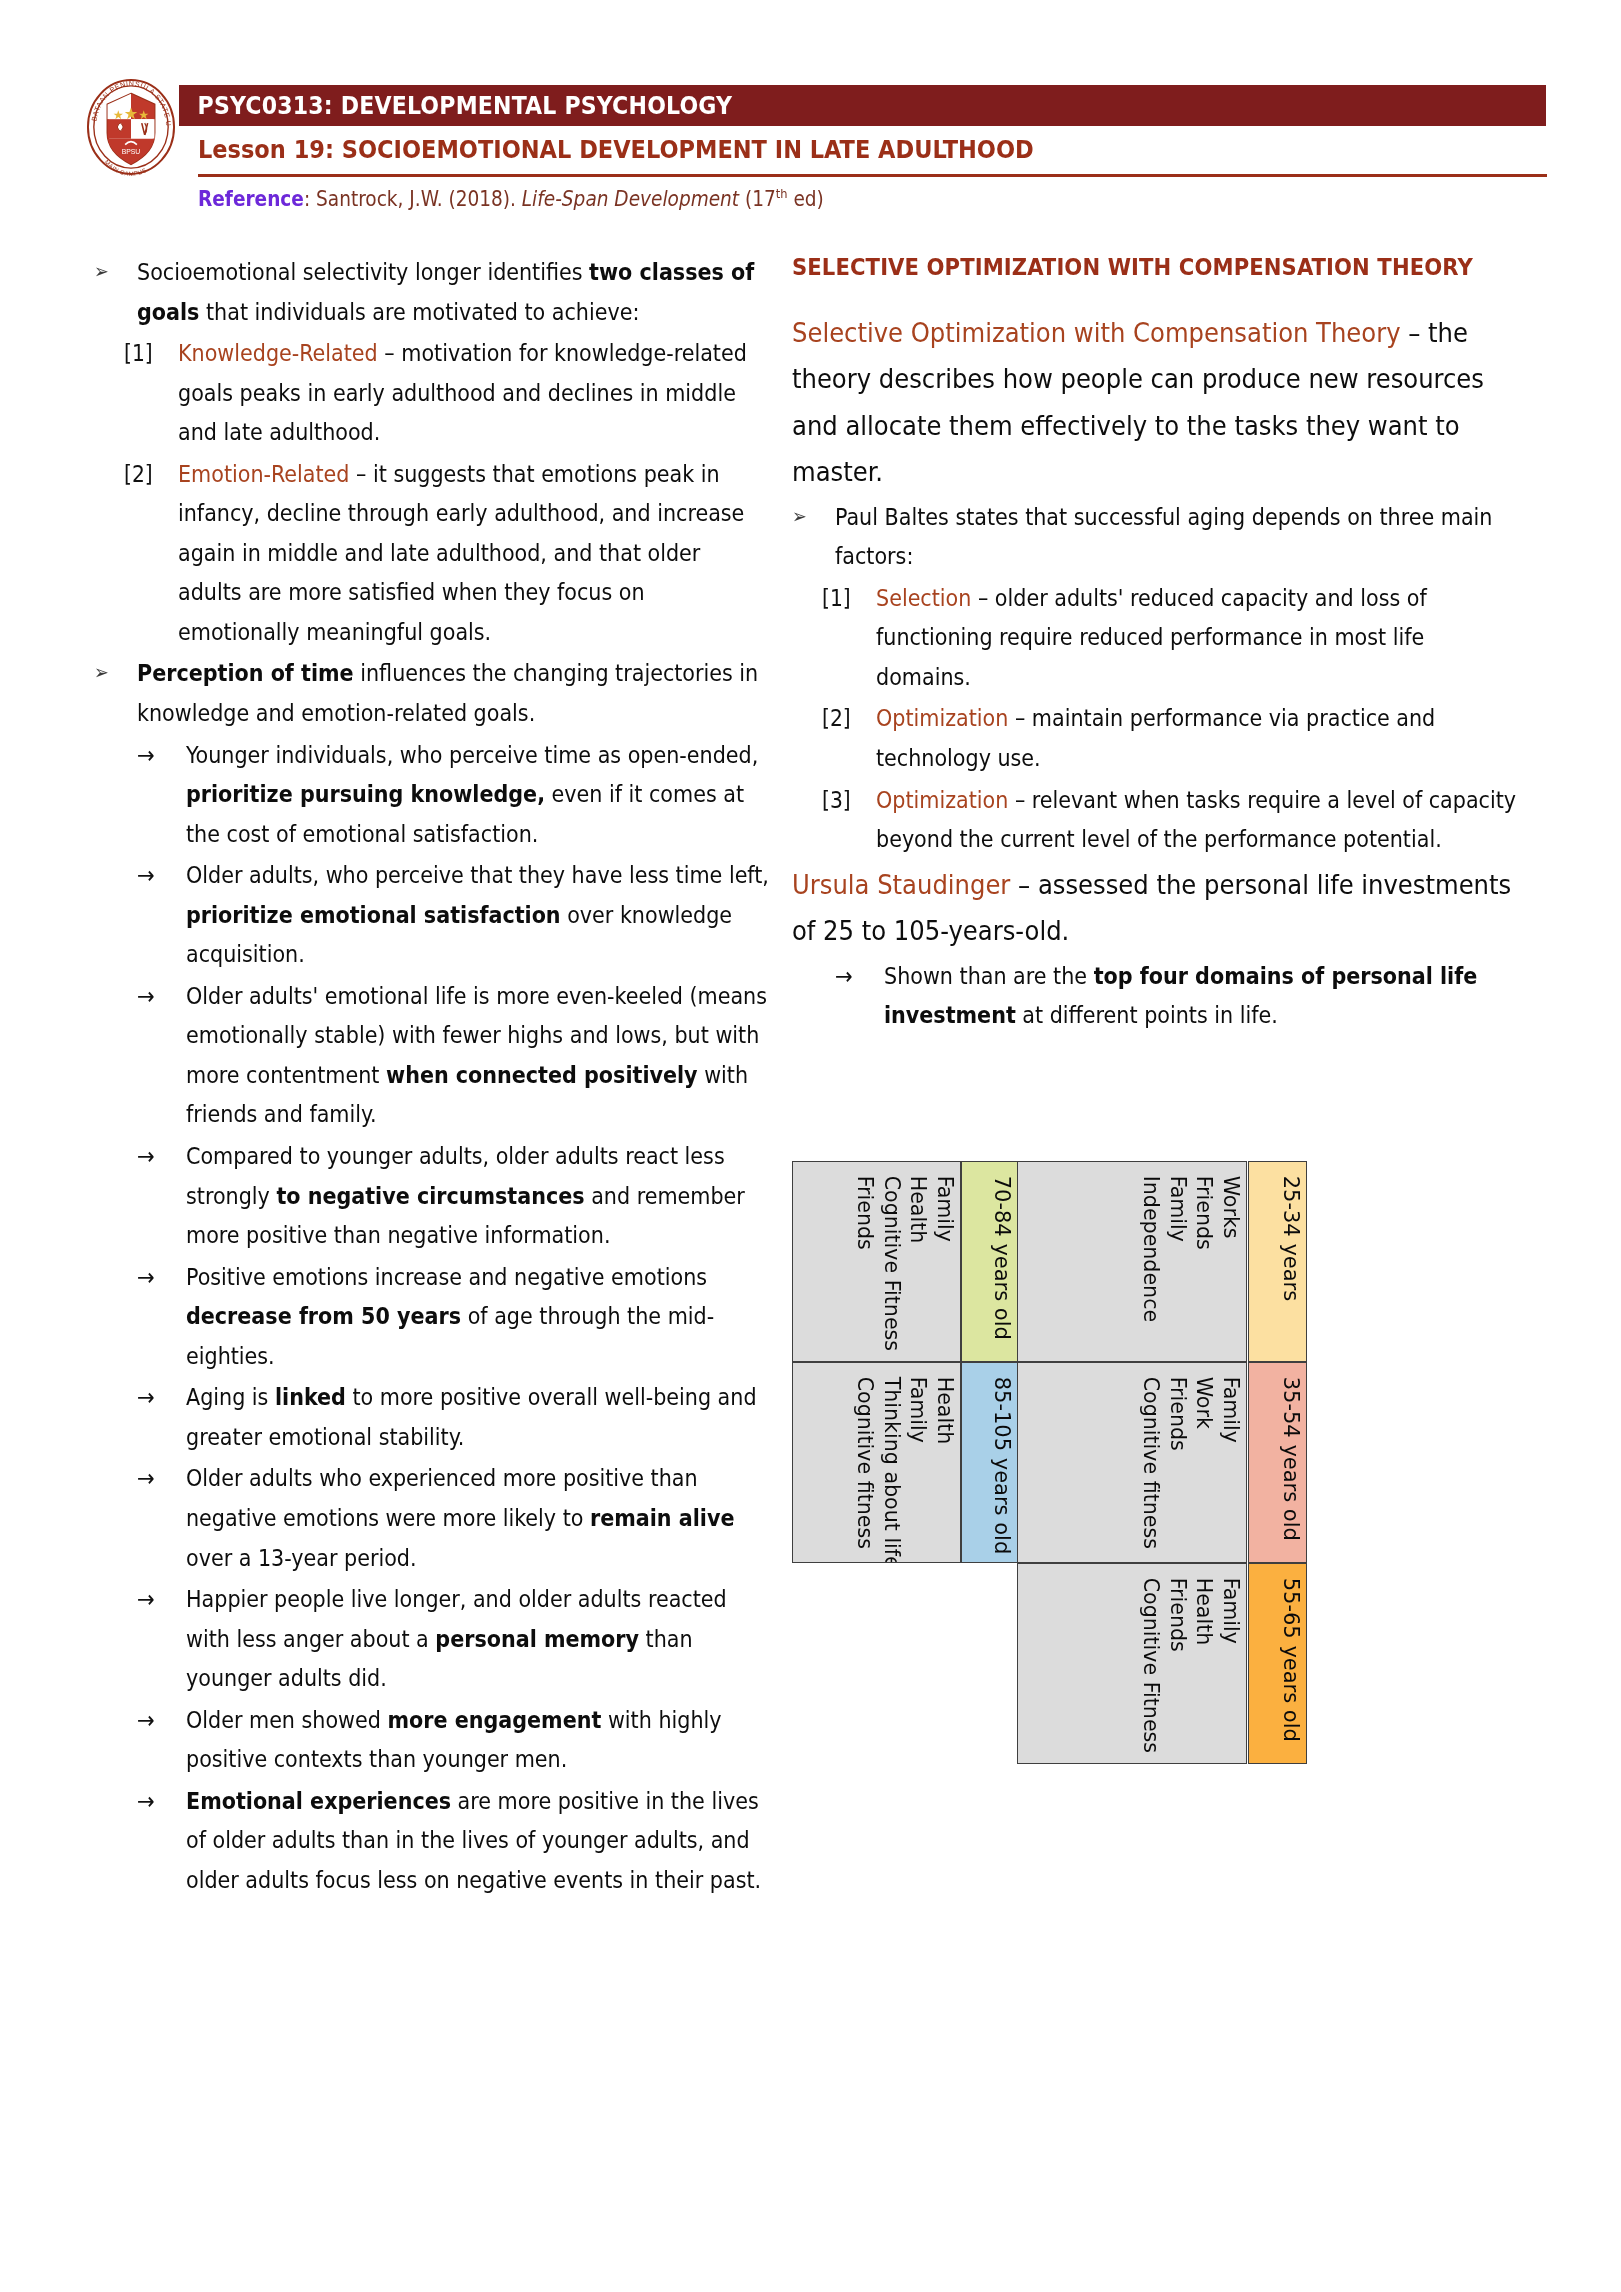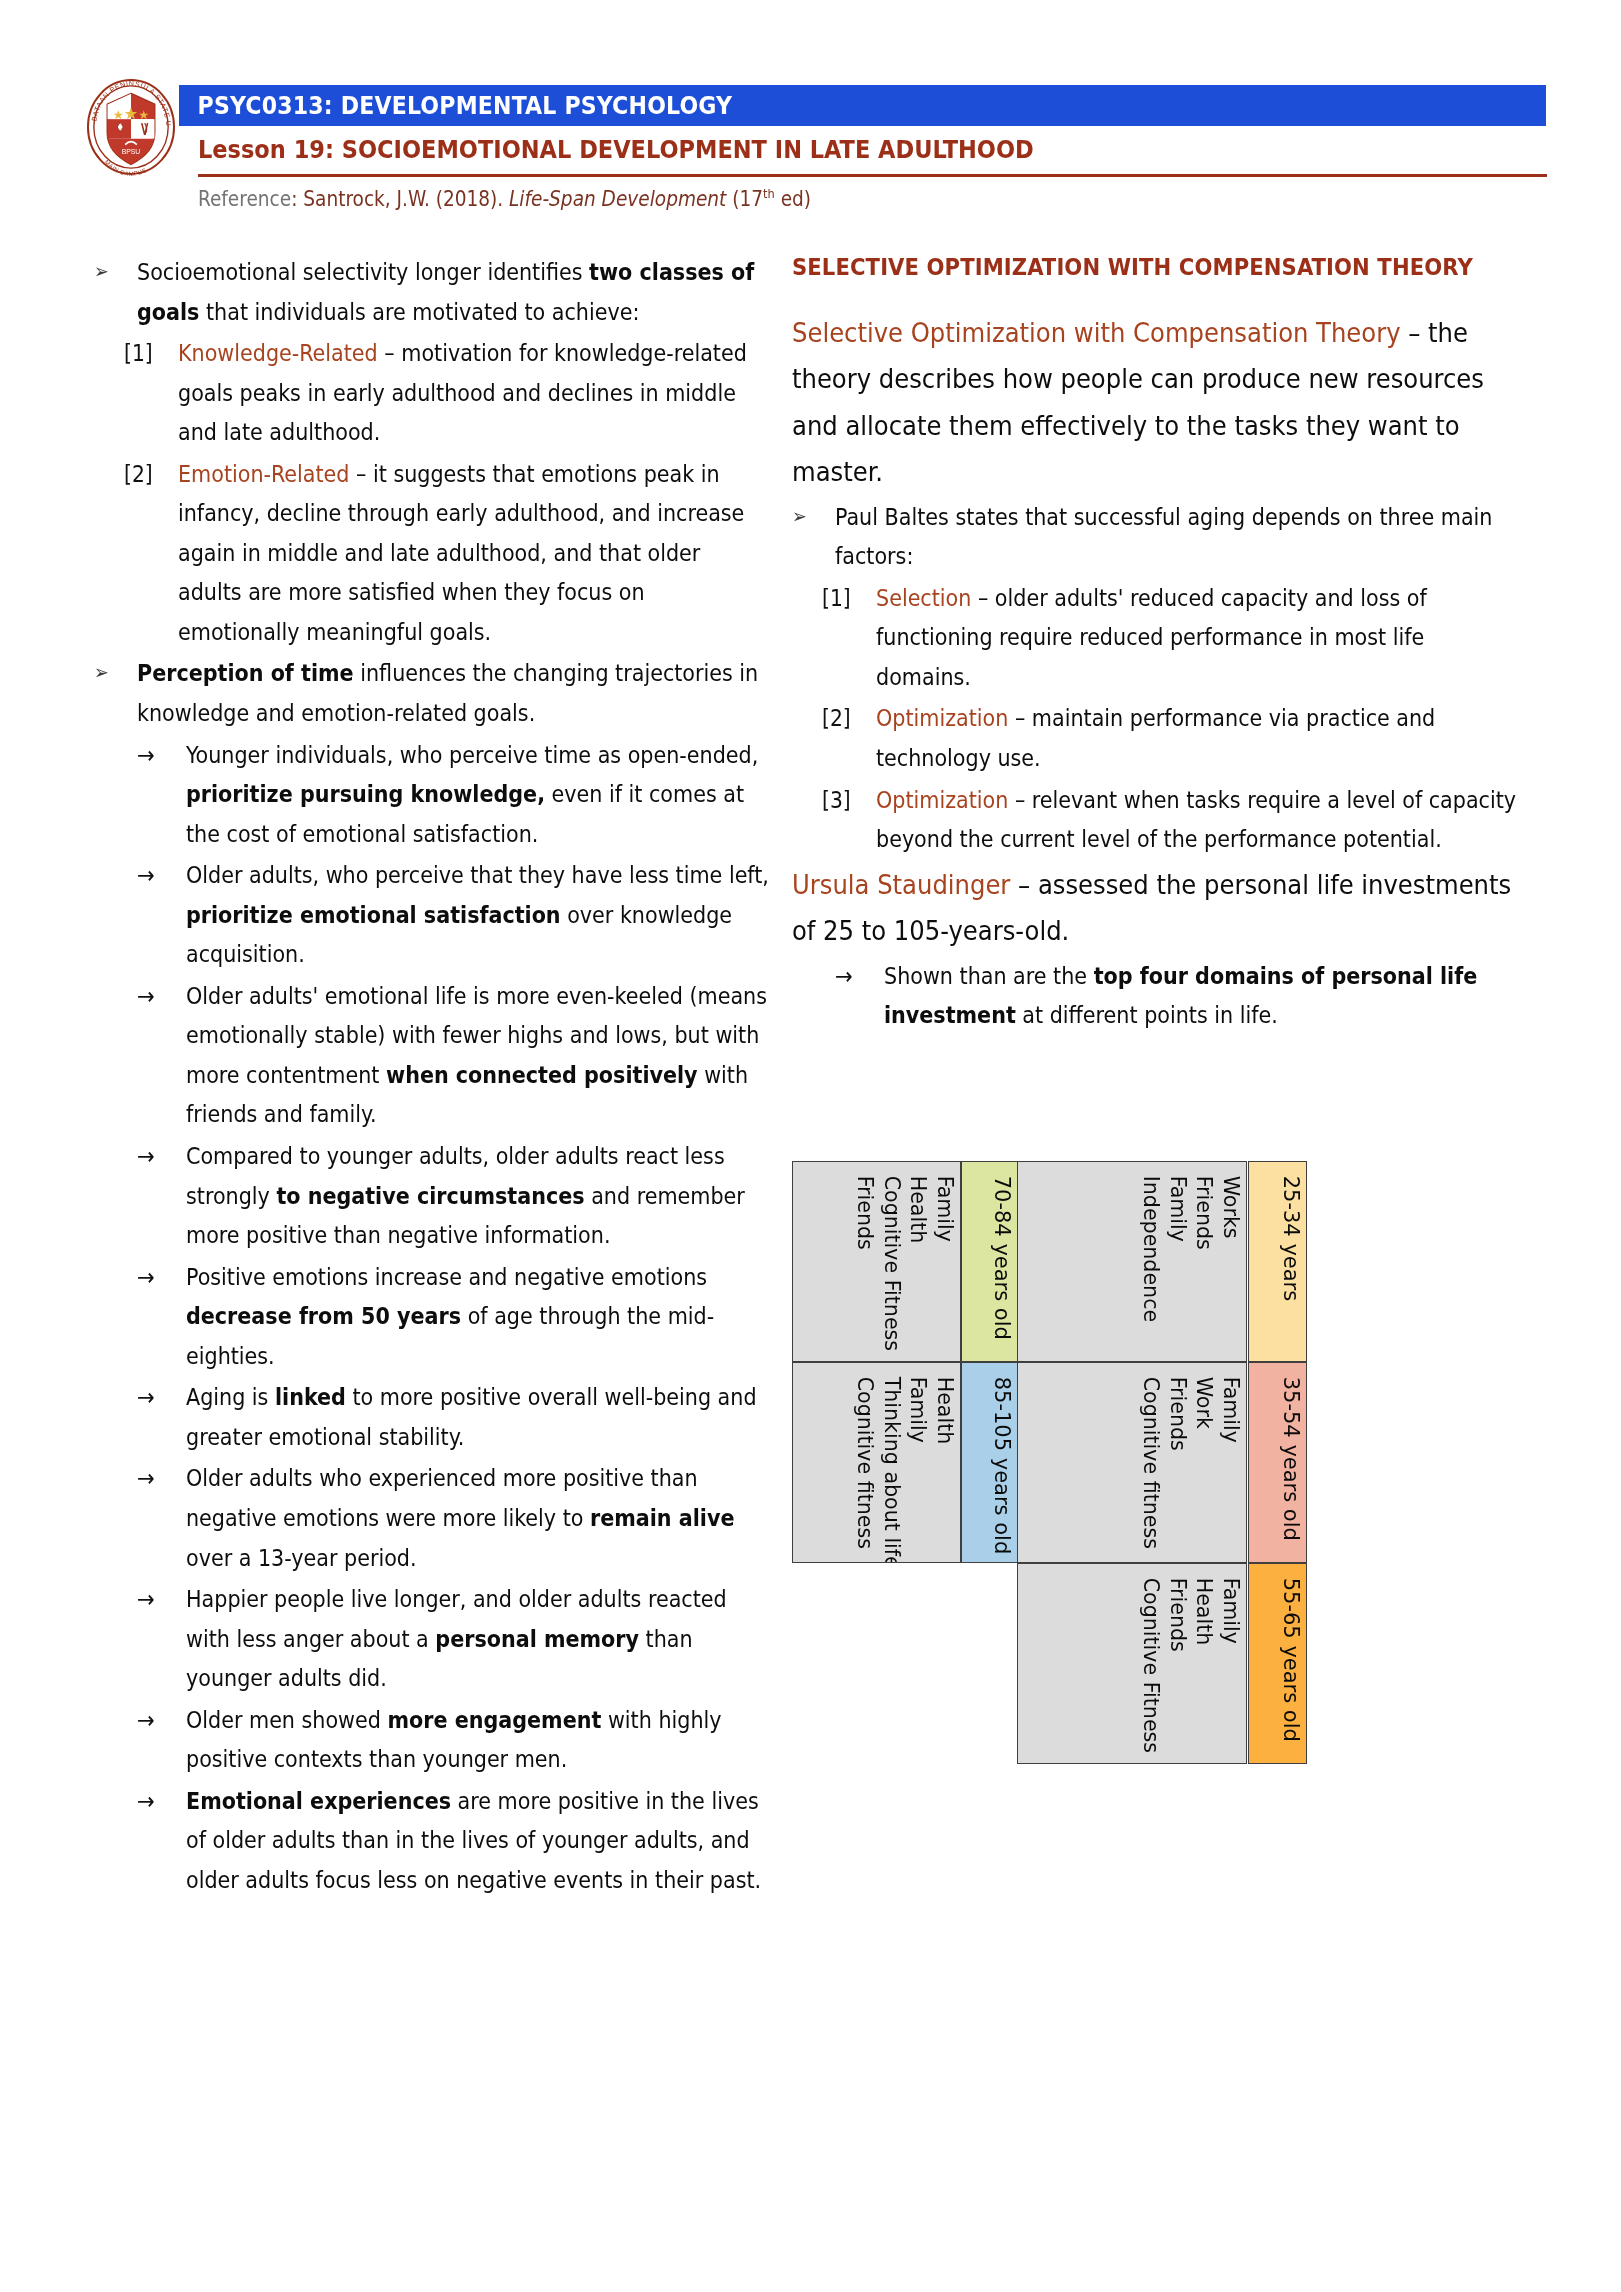--- a/index.html
+++ b/index.html
@@ -24,21 +24,21 @@
     position: absolute;
     left: 86px; top: 78px;
     width: 90px; height: 98px;
   }
   .logo svg { display:block; }
 
   .title-bar {
     position: absolute;
     left: 179px; top: 85px;
     width: 1367px; height: 41px;
-    background: #1d4ed8;
+    background: #7f1d1d;
     display: flex;
     align-items: center;
   }
   .title-bar .course {
     color: #ffffff;
     font-size: 24.5px;
     font-weight: bold;
     letter-spacing: 0.2px;
     padding-left: 18.6px;
     white-space: nowrap;
@@ -61,21 +61,21 @@
     background: #9B2F18;
   }
   .reference {
     position: absolute;
     left: 198px; top: 186px;
     width: 1349px;
     font-size: 20.6px;
     color: #7a3323;
     white-space: nowrap;
   }
-  .reference b { font-weight: normal; color:#737373; }
+  .reference b { font-weight: bold; color:#6d28d9; }
   .reference i { font-style: italic; }
   .reference sup { font-size: 12.7px; vertical-align: super; }
 
   
   .col-left {
     position: absolute;
     left: 94px; top: 253px;
     width: 676px;
   }
   .col-right {

